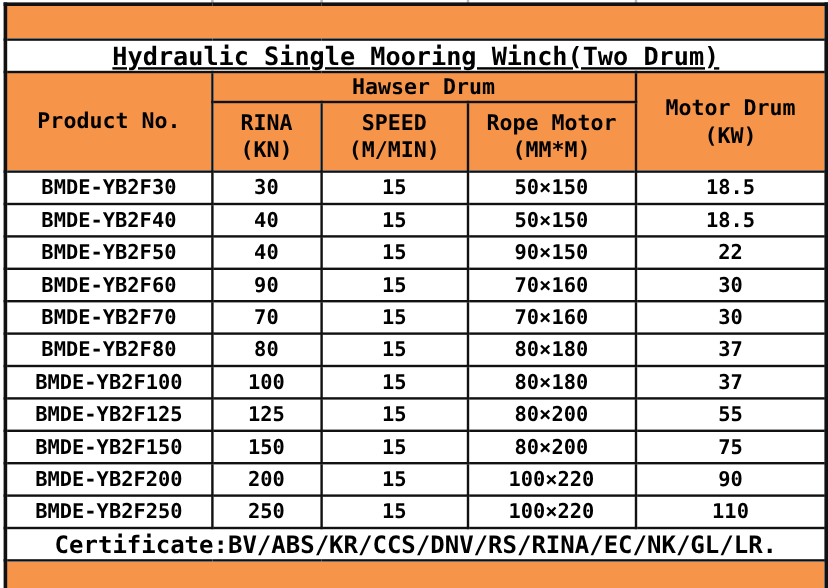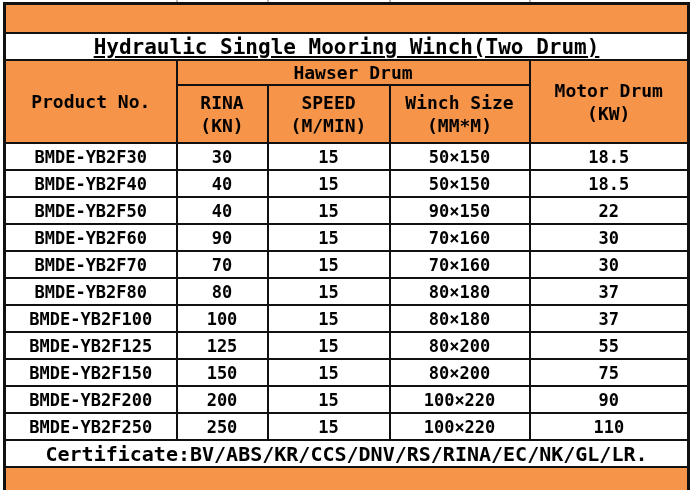--- a/index.html
+++ b/index.html
@@ -118,21 +118,21 @@
     <tr class="sub-header-row">
       <td class="orange hdr">
         <div>RINA</div>
         <div>(KN)</div>
       </td>
       <td class="orange hdr">
         <div>SPEED</div>
         <div>(M/MIN)</div>
       </td>
       <td class="orange hdr">
-        <div>Winch Size</div>
+        <div>Rope Motor</div>
         <div>(MM*M)</div>
       </td>
     </tr>
 
     <tr class="data-row">
       <td>BMDE-YB2F30</td>
       <td>30</td>
       <td>15</td>
       <td>50×150</td>
       <td>18.5</td>

